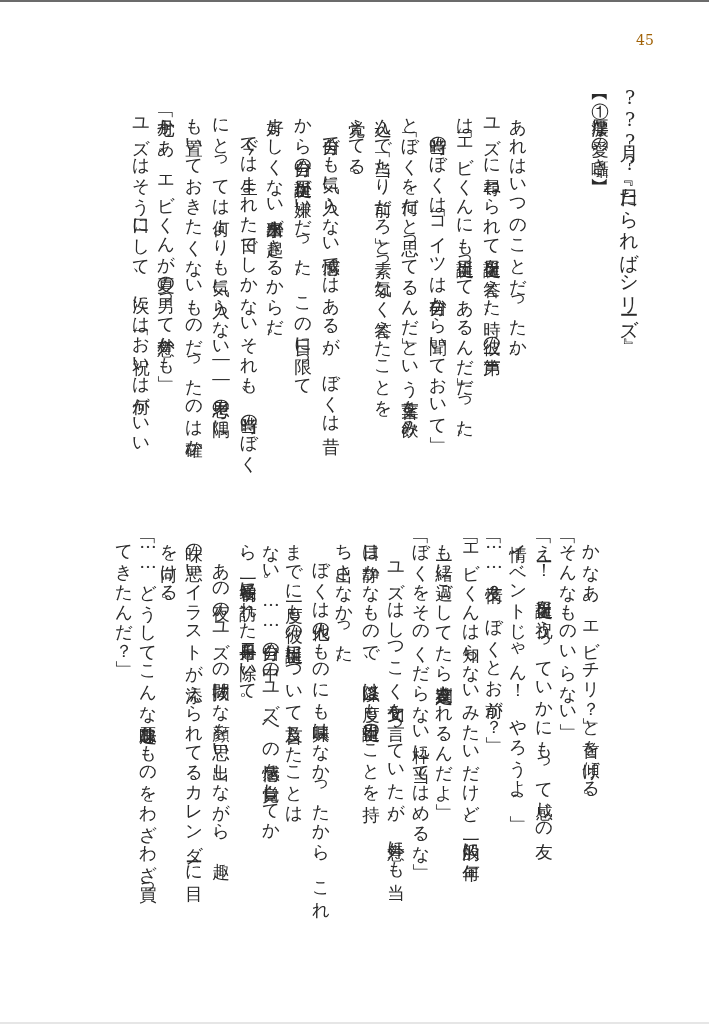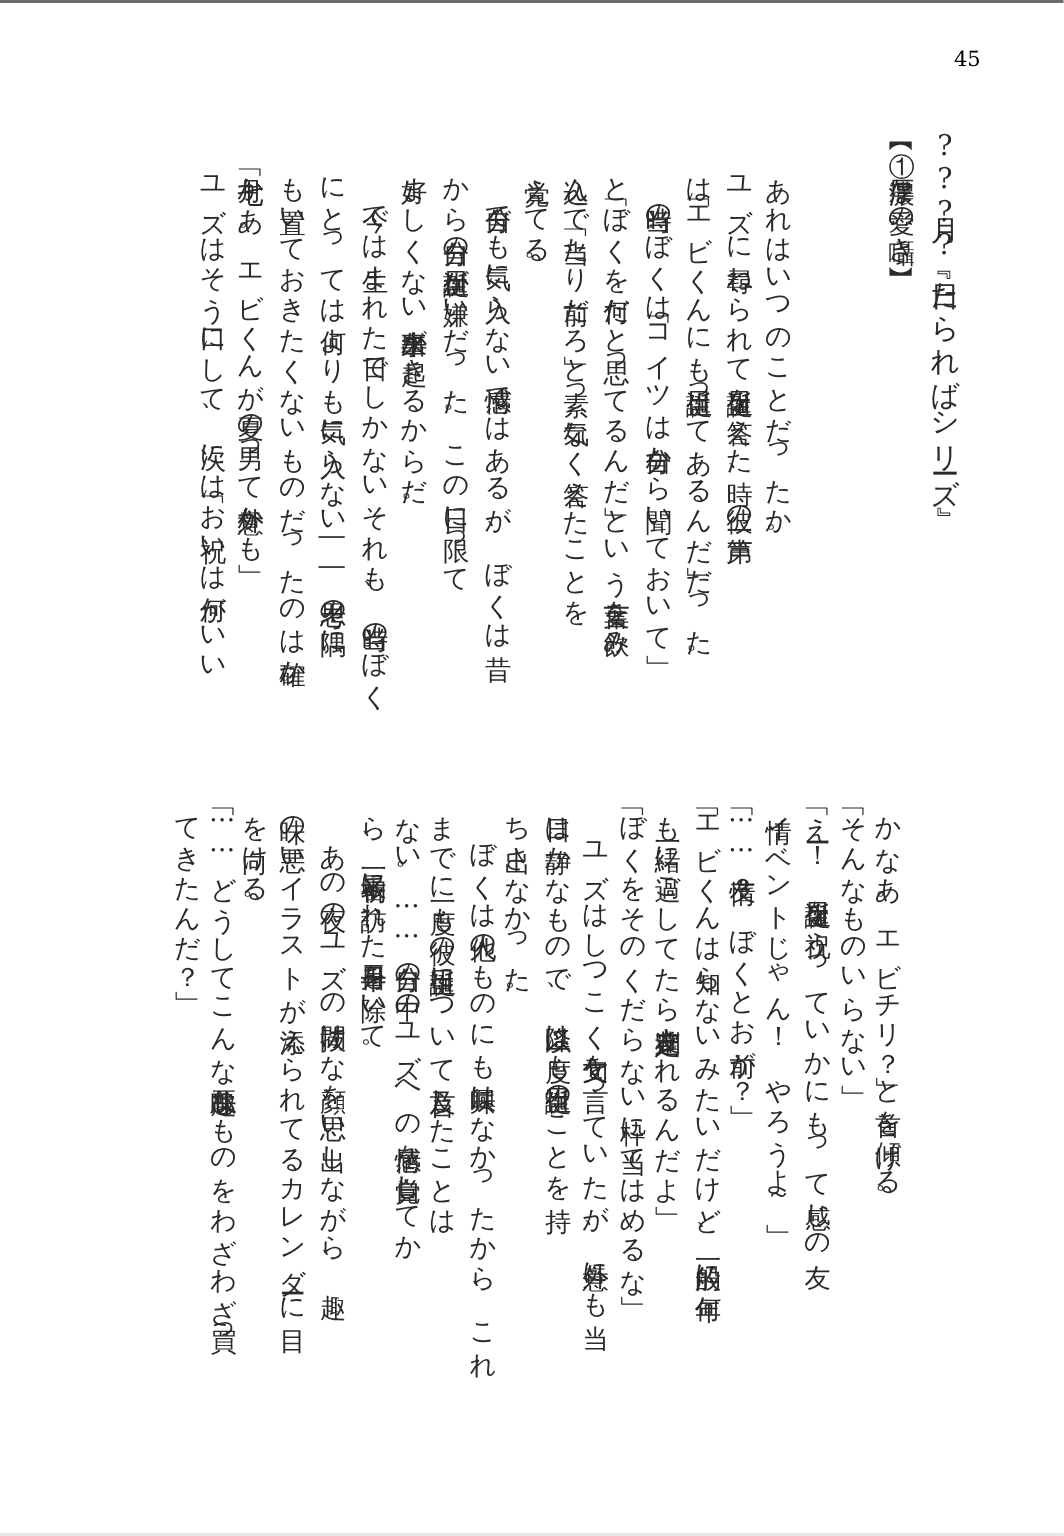--- a/index.html
+++ b/index.html
@@ -5,21 +5,21 @@
   html, body { margin: 0; padding: 0; }
   body {
     width: 709px; height: 1024px; position: relative; overflow: hidden;
     background: #ffffff;
     font-family: "DejaVu Serif", "Liberation Serif", serif;
     color: #2a2a2a;
   }
   .top-border { position: absolute; left: 0; top: 0; width: 709px; height: 2px; background: #6b6b6b; }
   .bottom-border { position: absolute; left: 0; bottom: 0; width: 709px; height: 2px; background: #e6e6e6; }
   .page-number {
-    position: absolute; left: 636px; top: 32px; font-size: 14px; color: #000000;
+    position: absolute; left: 636px; top: 32px; font-size: 14px; color: #a16207;
   }
   .col {
     position: absolute;
     writing-mode: vertical-rl;
     text-orientation: upright;
     font-size: 17.5px;
     line-height: 22px;
     letter-spacing: 0.1px;
     white-space: nowrap;
   }

